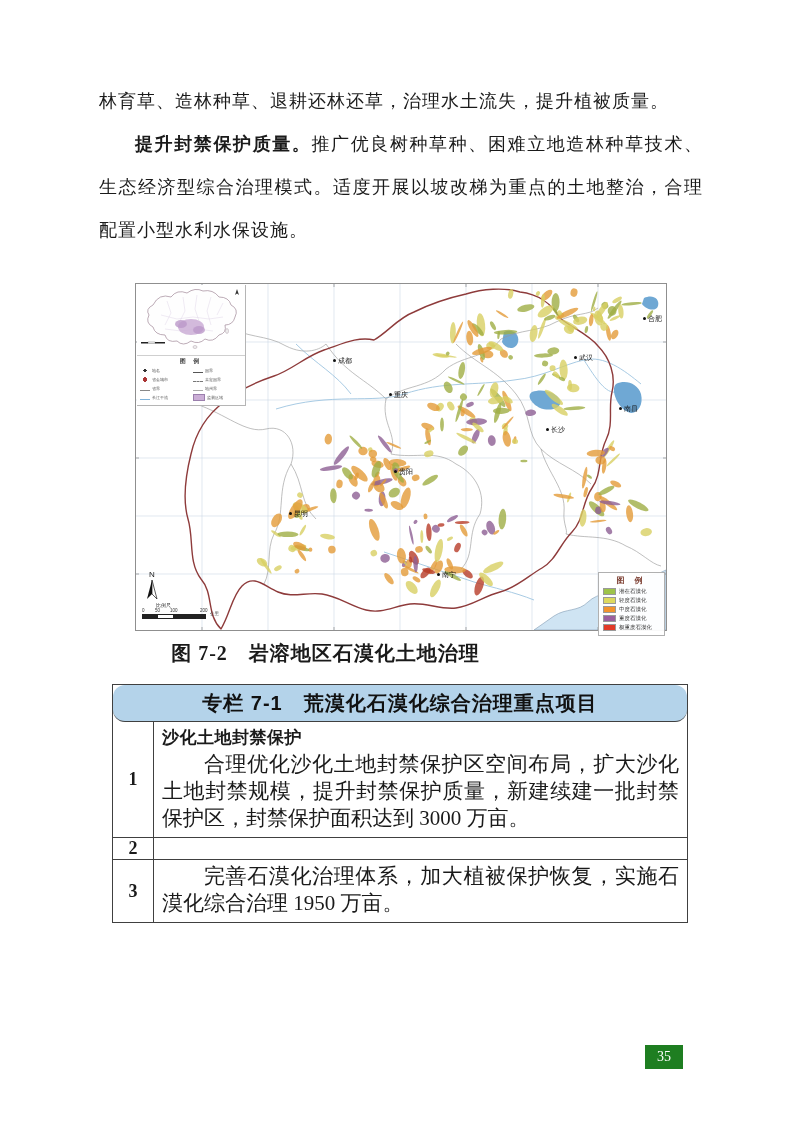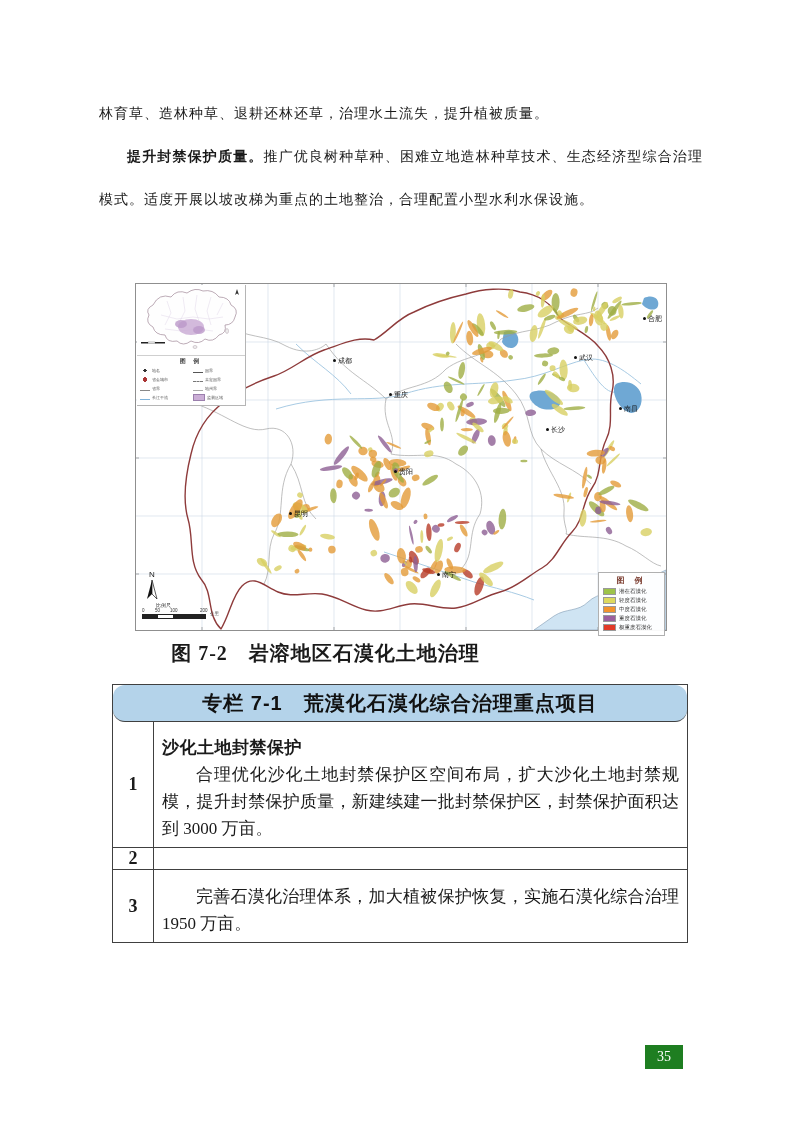--- a/index.html
+++ b/index.html
@@ -1,21 +1,21 @@
 <!DOCTYPE html>
 <html><head>
 <meta charset="utf-8">
 <style>
   html,body{margin:0;padding:0;}
   body{width:800px;height:1131px;background:#ffffff;position:relative;overflow:hidden;
        font-family:"Liberation Serif","DejaVu Serif",serif;color:#1a1a1a;}
   .abs{position:absolute;}
 
   
-  #text-block{left:99px;top:92px;width:604px;font-size:14px;line-height:43px;
+  #text-block{left:99px;top:80px;width:604px;font-size:18px;line-height:43px;
               letter-spacing:1px;text-align:justify;}
   #text-block p{margin:0;}
   #para2{text-indent:2em;}
   .lead-bold{font-weight:bold;}
 
   
   #map-wrap{left:135px;top:283px;width:532px;height:348px;border:1px solid #8f8f8f;
             background:#fff;box-sizing:border-box;}
   #map-svg{position:absolute;left:0;top:0;}
 
@@ -63,24 +63,24 @@
   
   #panel{left:112px;top:684px;width:576px;border:1.5px solid #404040;box-sizing:border-box;}
   #panel-header{background:#b4d3ea;border-bottom:1px solid #404040;height:36px;
                 display:flex;align-items:center;justify-content:center;
                 font-family:"Liberation Sans",sans-serif;font-weight:bold;font-size:20px;
                 letter-spacing:1px;color:#111;border-radius:12px;}
   .p-row{display:flex;border-bottom:1px solid #404040;}
   .p-row:last-child{border-bottom:none;}
   .p-num{width:40px;flex:none;border-right:1px solid #404040;display:flex;
          align-items:center;justify-content:center;font-weight:bold;font-size:18px;}
-  .p-body{flex:1;padding:13px 8px 5px 8px;}
+  .p-body{flex:1;padding:3px 8px 5px 8px;}
   .p-head{font-family:"Liberation Sans",sans-serif;font-weight:bold;font-size:17px;
           line-height:26px;letter-spacing:.5px;}
-  .p-text{font-size:17px;line-height:27px;text-indent:2em;text-align:justify;margin:0;}
+  .p-text{font-size:21px;line-height:27px;text-indent:2em;text-align:justify;margin:0;}
 
   
   #page-num{left:645px;top:1045px;width:38px;height:24px;background:#1e7e21;color:#fff;
             display:flex;align-items:center;justify-content:center;font-size:14px;
             font-family:"Liberation Serif",serif;}
 </style>
 </head>
 <body>
 
 <div class="abs" id="text-block">

